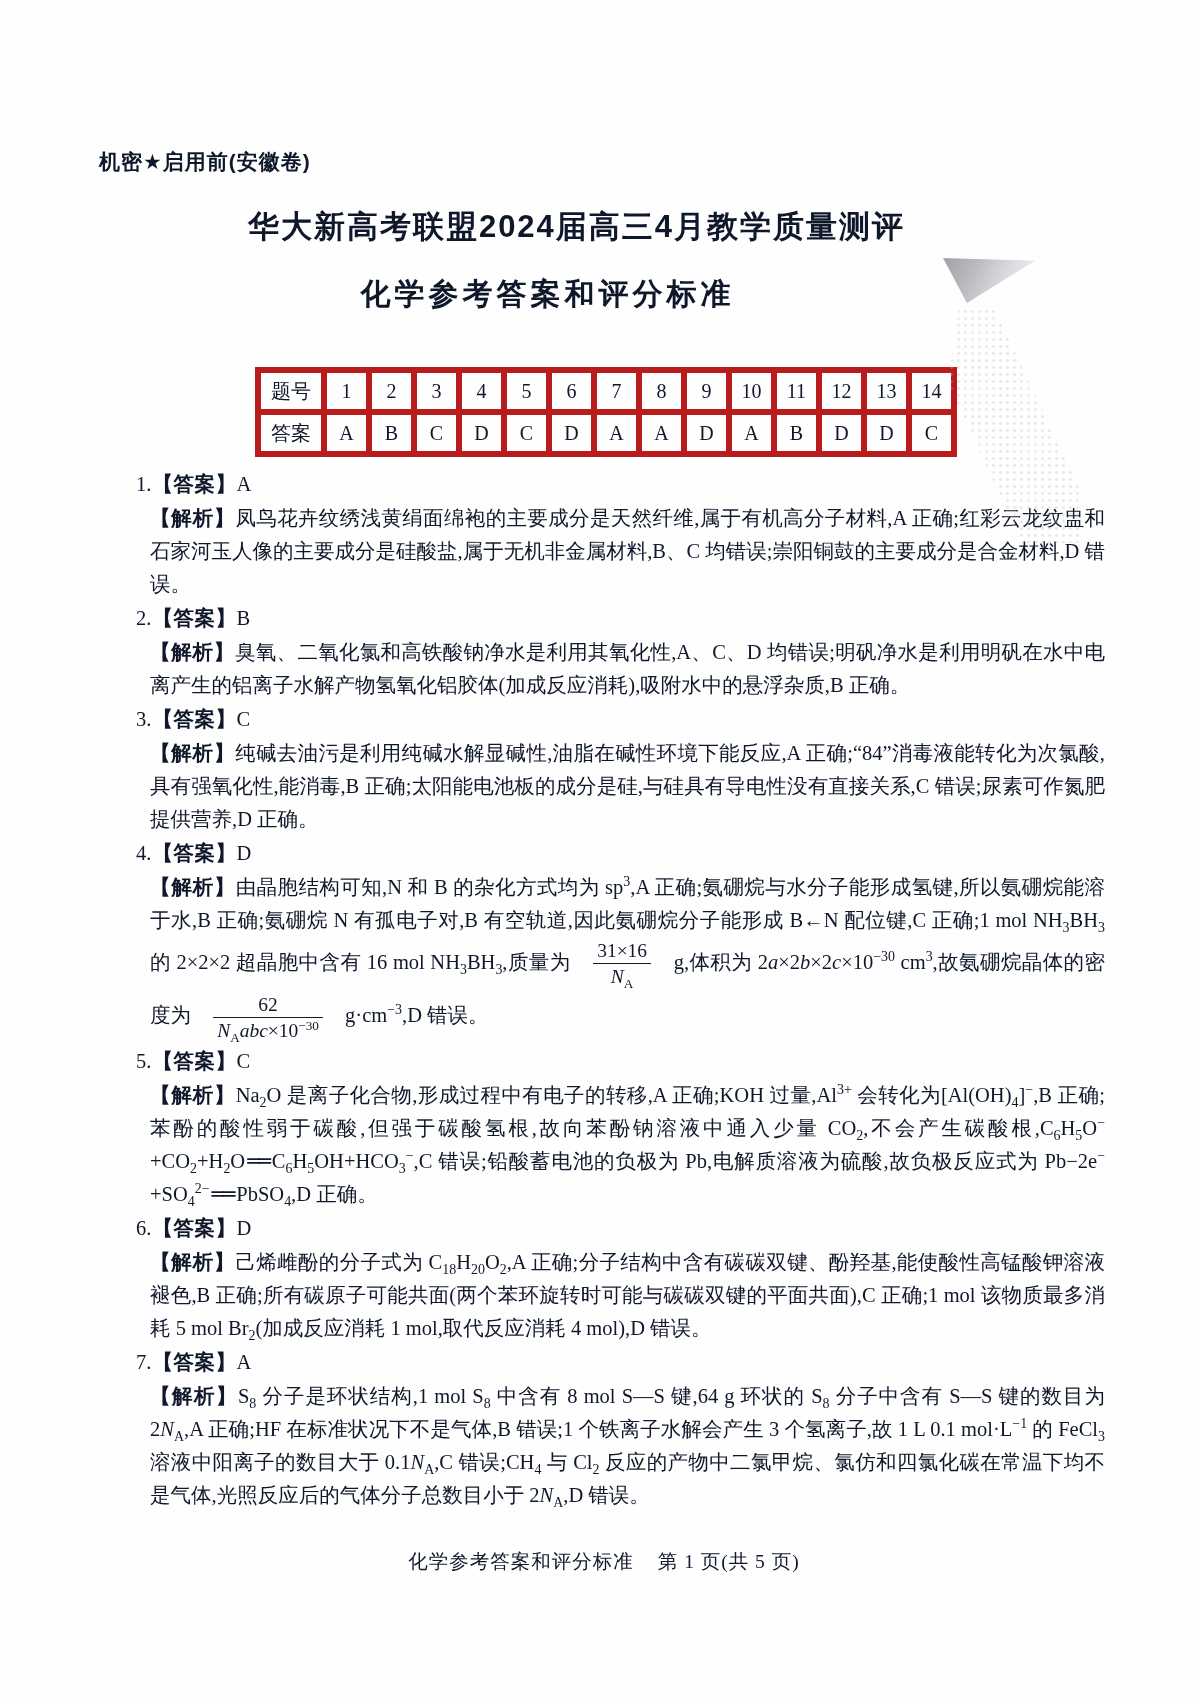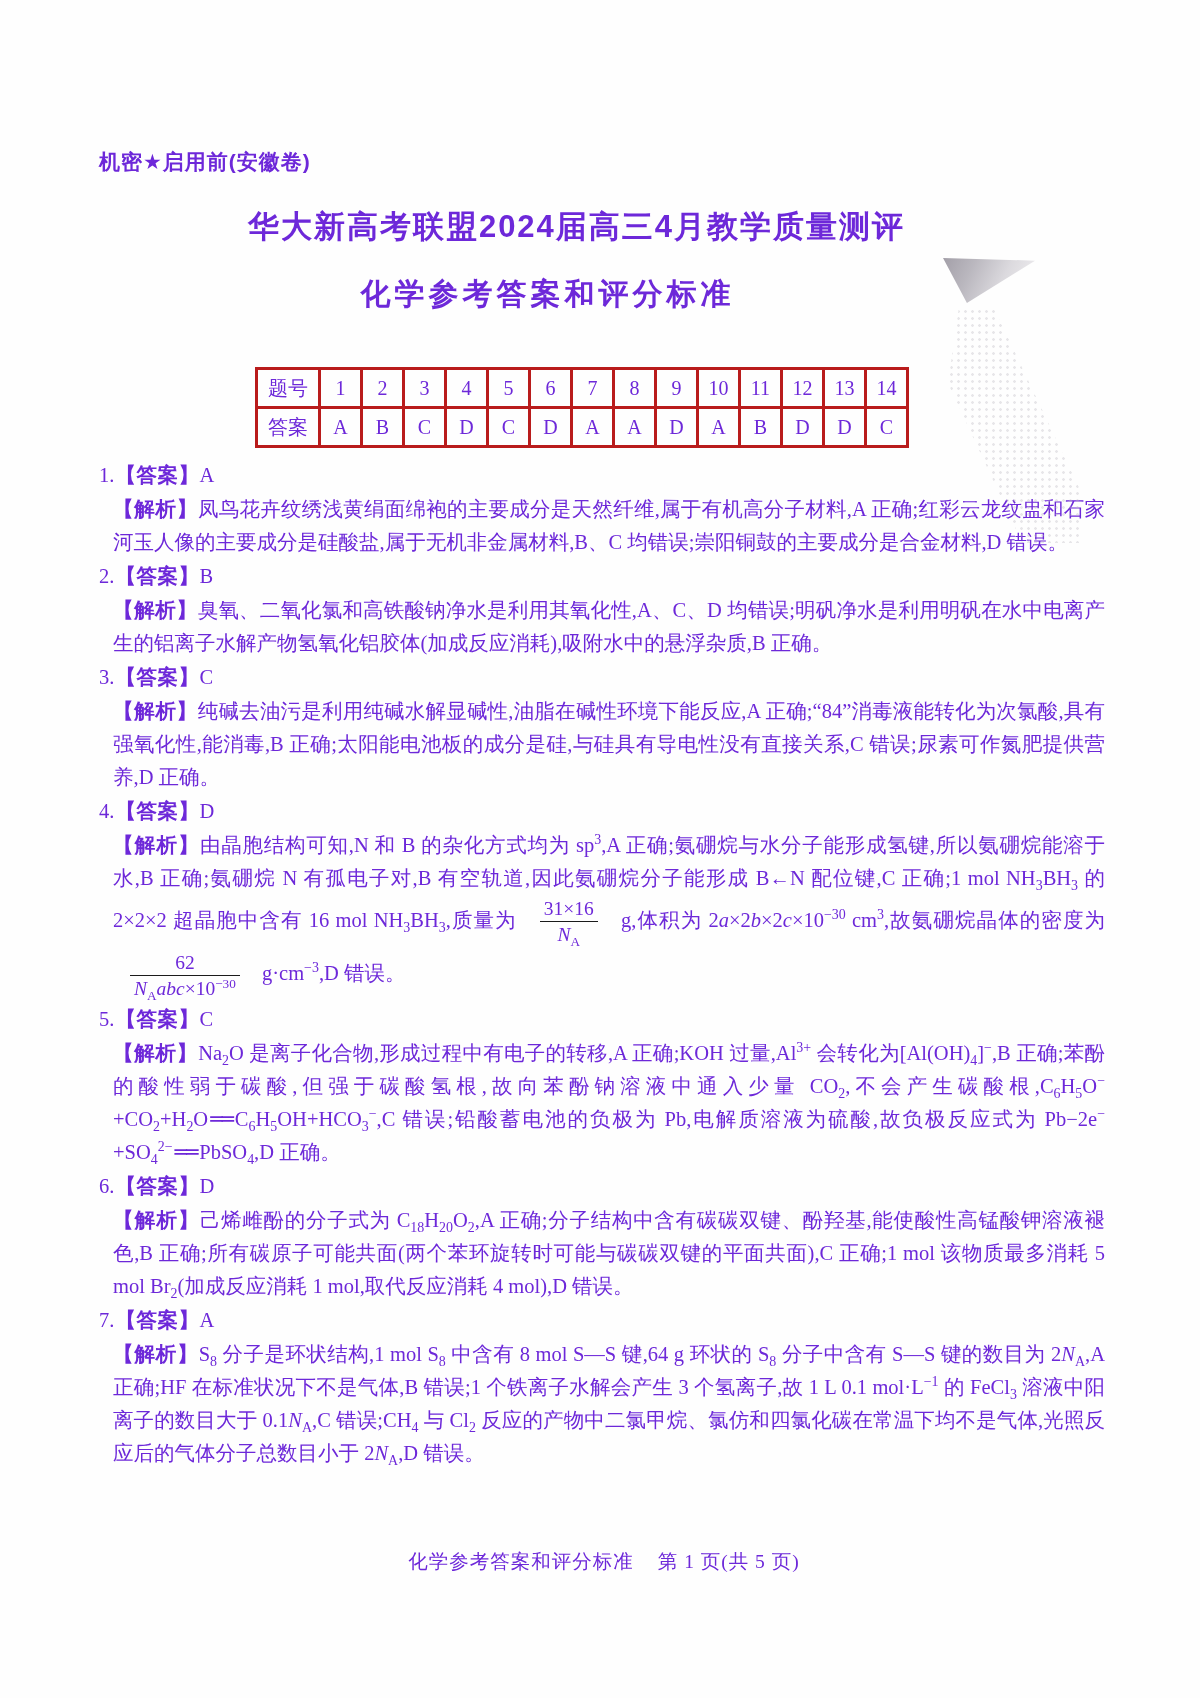--- a/index.html
+++ b/index.html
@@ -1,20 +1,20 @@
 <!DOCTYPE html>
 <html><head>
 <meta charset="utf-8">
 <style>
   html,body { margin:0; padding:0; background:#ffffff; }
   .page {
     position:relative;
     width:1200px; height:1698px;
     background:#fefefe;
-    color:#6d28d9;
+    color:#0f172a;
     font-family:"Liberation Serif","DejaVu Serif",serif;
     overflow:hidden;
   }
   .classification {
     margin:148px 0 0 99px;
     font-family:"Liberation Sans","DejaVu Sans",sans-serif;
     font-weight:700;
     font-size:21px;
     letter-spacing:1px;
   }
@@ -34,29 +34,29 @@
     font-weight:700;
     font-size:30px;
     letter-spacing:4px;
   }
   .answer-table {
     border-collapse:collapse;
     margin:52px 0 10px 255px;
     table-layout:fixed;
   }
   .answer-table td {
-    border:3px solid #b91c1c;
+    border:6px solid #b91c1c;
     width:39px; height:36px;
     text-align:center;
     vertical-align:middle;
     font-size:20px;
     padding:0;
   }
   .answer-table td.hdr { width:60px; font-size:20px; }
-  .sections { margin-top:4px; }
+  .sections { margin-top:4px;padding-left:37px; }
   .answer-line {
     margin-left:99px;
     font-size:20.5px;
     line-height:33px;
   }
   .sec-num { margin-right:1px; }
   .blabel {
     font-family:"Liberation Sans","DejaVu Sans",sans-serif;
     font-weight:700;
     letter-spacing:0.5px;

